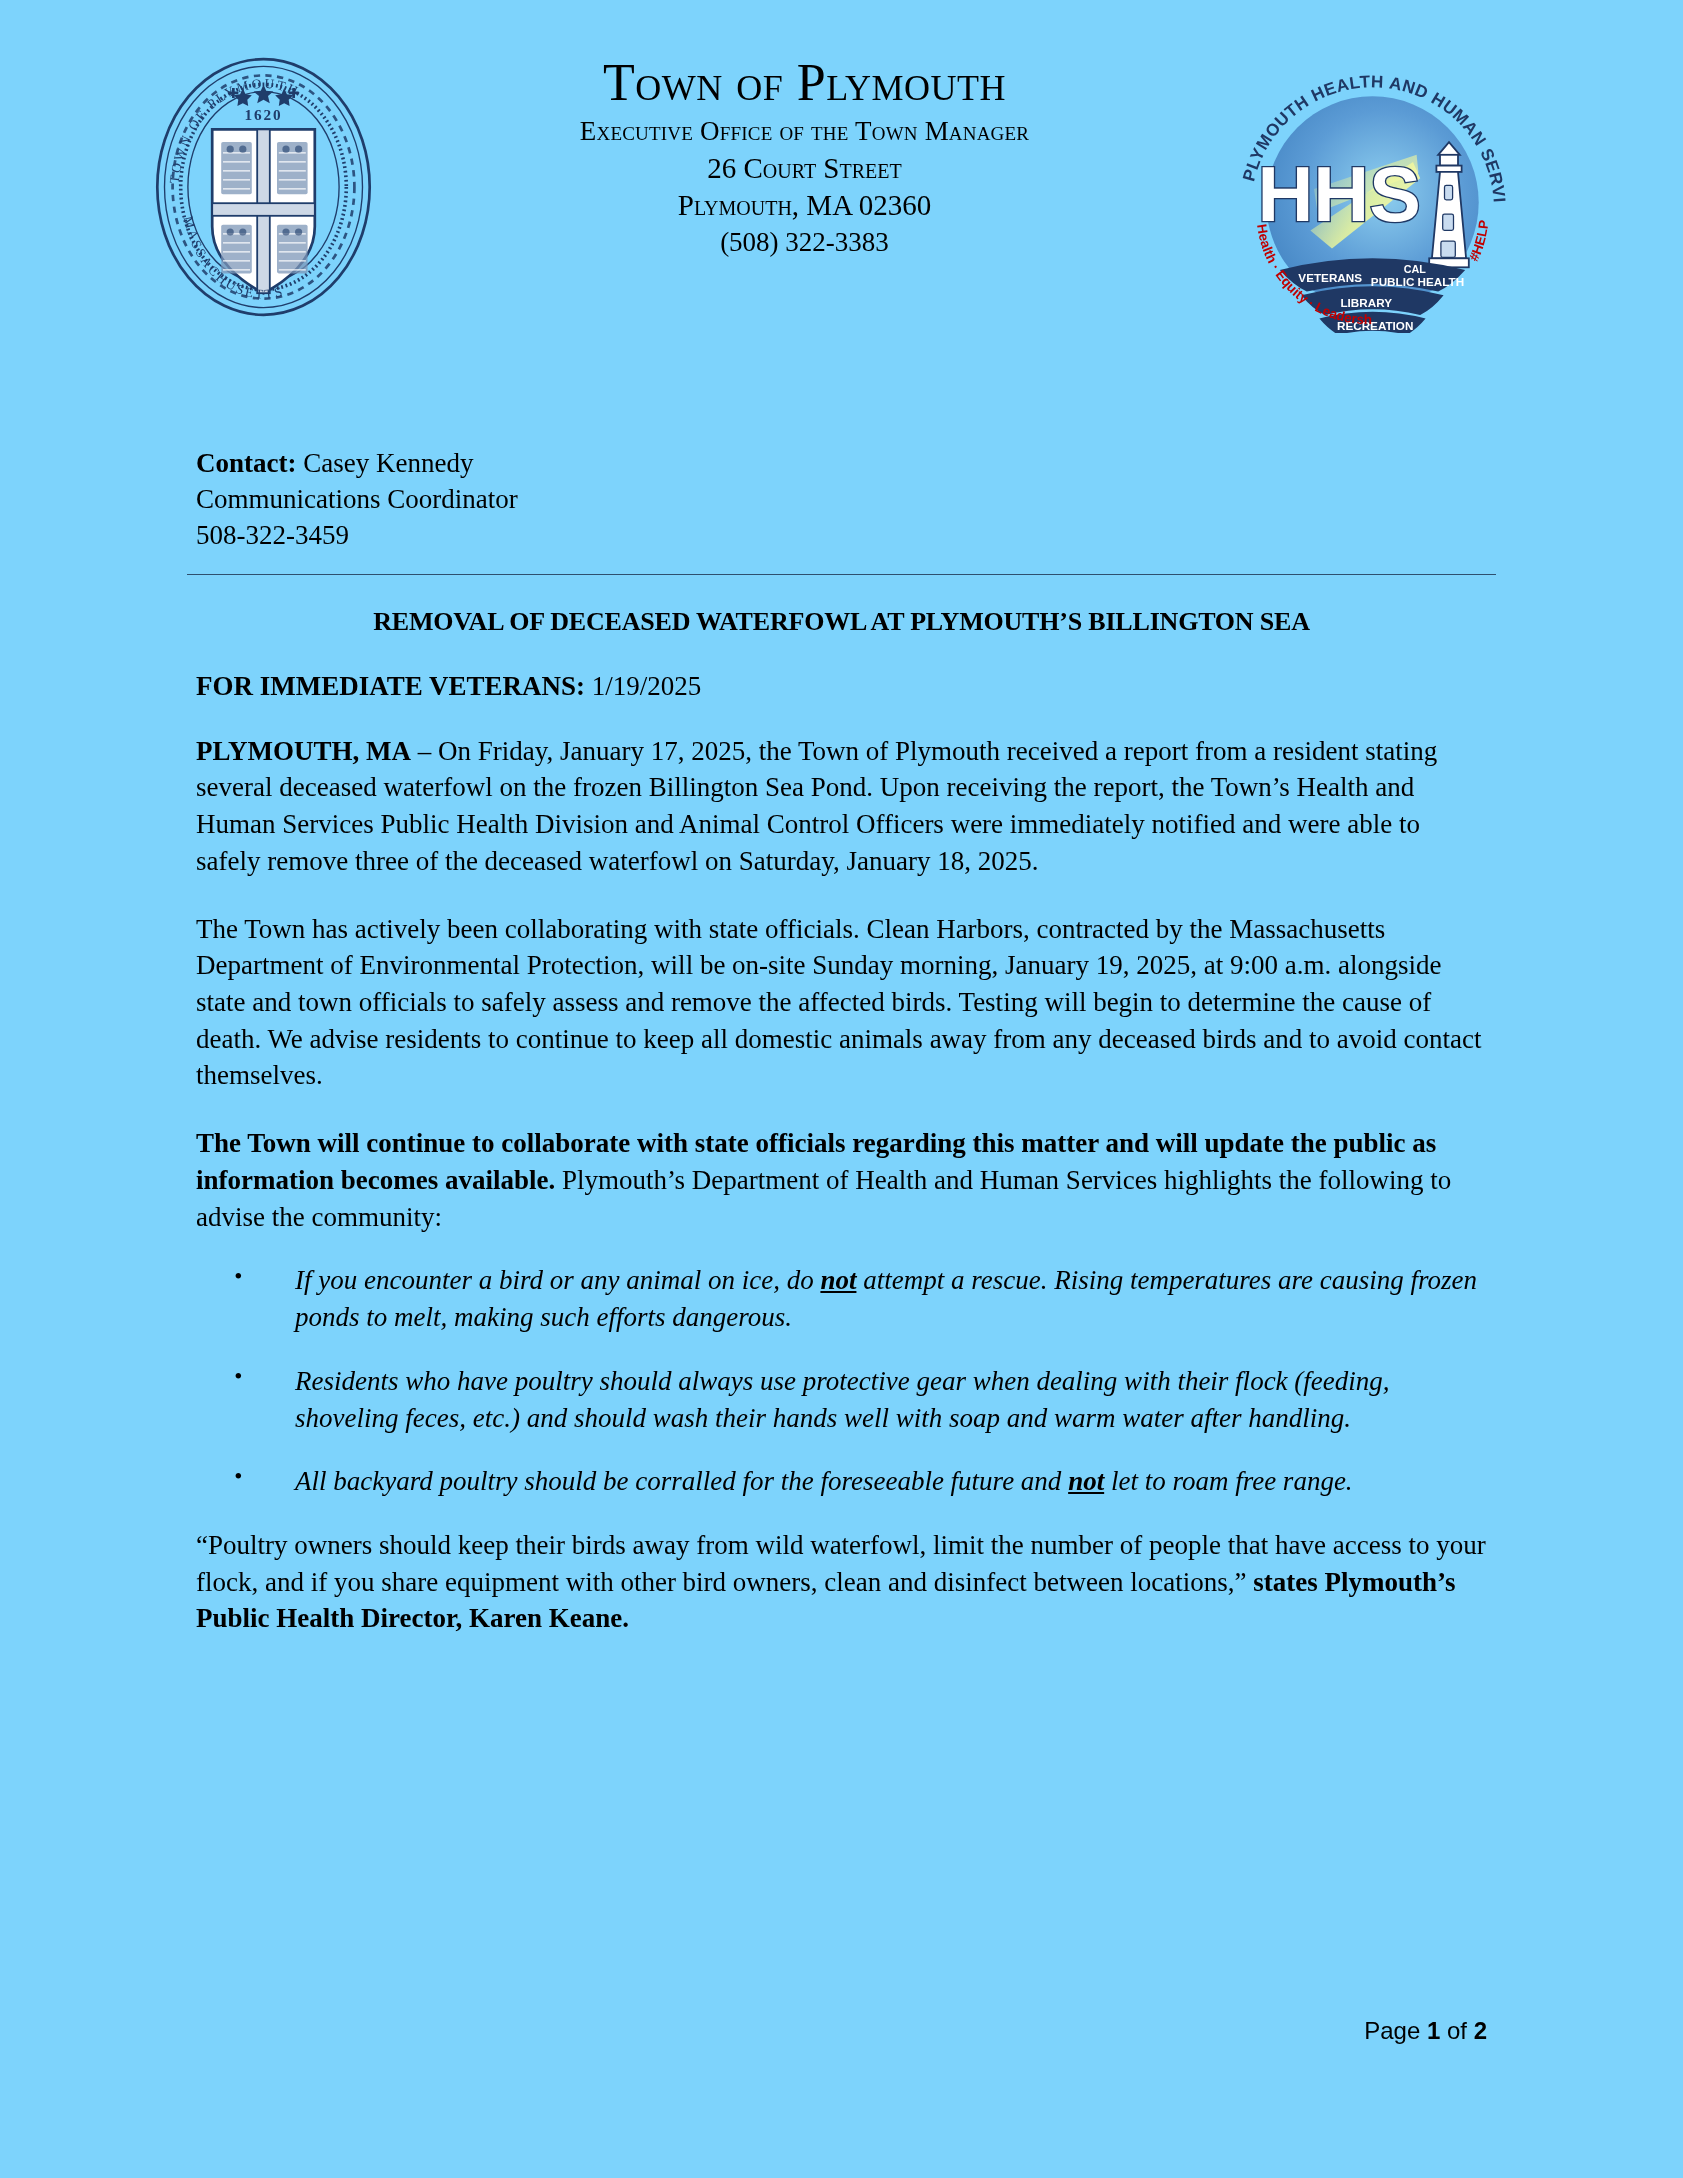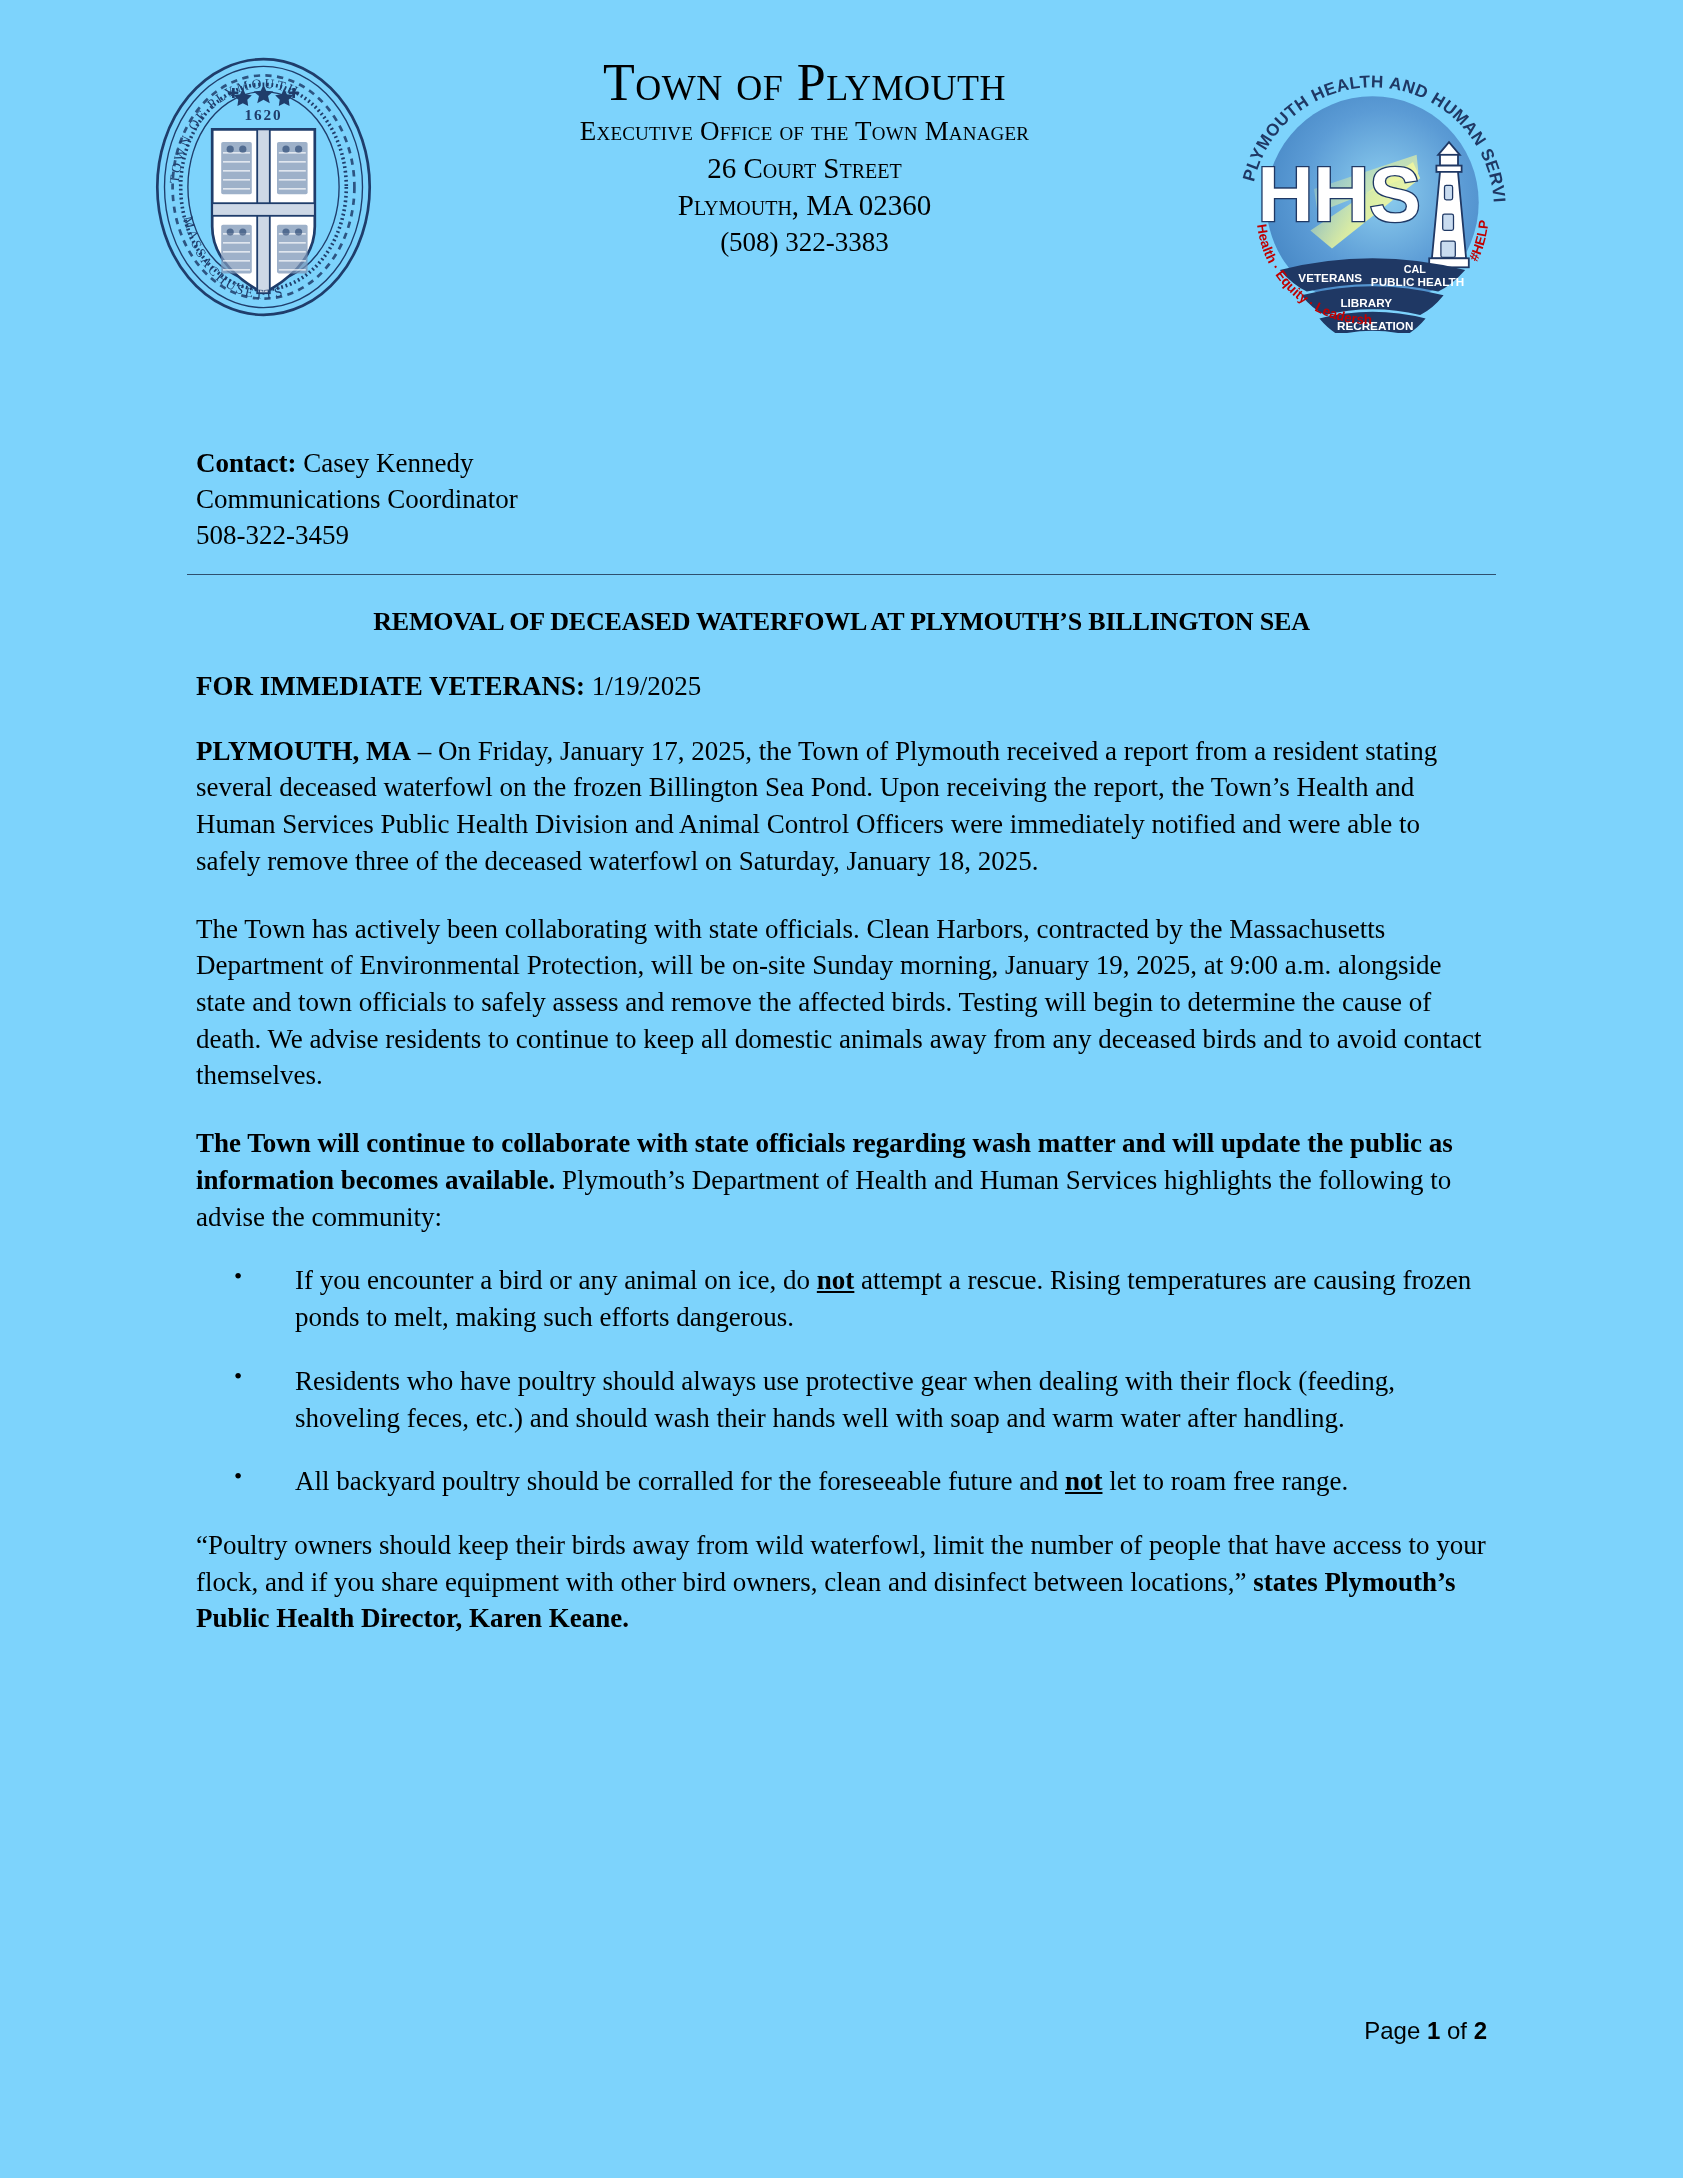--- a/index.html
+++ b/index.html
@@ -127,20 +127,21 @@
     margin: 27px 0 0 0;
     padding: 0;
     list-style: none;
   }
   ul.advice li {
     font-size: 27px;
     line-height: 1.36;
     position: relative;
     padding-left: 99px;
     margin-bottom: 27px;
+    font-style: italic;
   }
   ul.advice li::before {
     content: "\2022";
     position: absolute;
     left: 38px;
     top: -1.8px;
     font-size: 23.4px;
   }
   ul.advice li u.strongnot {
     font-weight: bold;
@@ -330,21 +331,21 @@
   </div>
 
   <p class="body">
     <b>PLYMOUTH, MA</b>
     <span>– On Friday, January 17, 2025, the Town of Plymouth received a report from a resident stating several deceased waterfowl on the frozen Billington Sea Pond. Upon receiving the report, the Town’s Health and Human Services Public Health Division and Animal Control Officers were immediately notified and were able to safely remove three of the deceased waterfowl on Saturday, January 18, 2025.</span>
   </p>
 
   <p class="body">The Town has actively been collaborating with state officials. Clean Harbors, contracted by the Massachusetts Department of Environmental Protection, will be on-site Sunday morning, January 19, 2025, at 9:00 a.m. alongside state and town officials to safely assess and remove the affected birds. Testing will begin to determine the cause of death. We advise residents to continue to keep all domestic animals away from any deceased birds and to avoid contact themselves.</p>
 
   <p class="body">
-    <b>The Town will continue to collaborate with state officials regarding wash matter and will update the public as information becomes available.</b><span> Plymouth’s Department of Health and Human Services highlights the following to advise the community:</span>
+    <b>The Town will continue to collaborate with state officials regarding this matter and will update the public as information becomes available.</b><span> Plymouth’s Department of Health and Human Services highlights the following to advise the community:</span>
   </p>
 
   <ul class="advice">
     <li>
       <span>If you encounter a bird or any animal on ice, do </span><u class="strongnot">not</u><span> attempt a rescue. Rising temperatures are causing frozen ponds to melt, making such efforts dangerous.</span>
     </li>
     <li>
       <span>Residents who have poultry should always use protective gear when dealing with their flock (feeding, shoveling feces, etc.) and should wash their hands well with soap and warm water after handling.</span>
     </li>
     <li>

